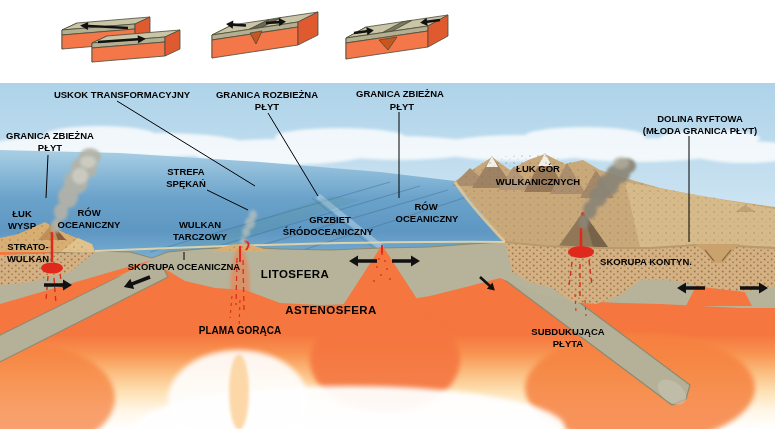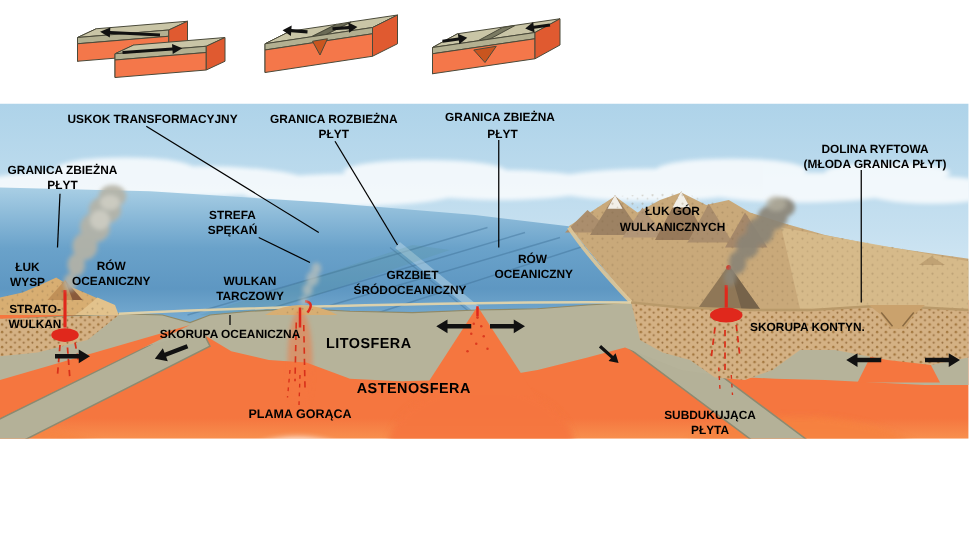--- a/index.html
+++ b/index.html
@@ -1,16 +1,16 @@
 <!DOCTYPE html>
 <html><head>
 <meta charset="utf-8">
 <style>
   html,body{margin:0;padding:0;background:#ffffff;}
-  #stage{position:relative;width:775px;height:351px;overflow:hidden;background:#fff;text-decoration:underline;}
+  #stage{position:relative;width:775px;height:429px;overflow:hidden;background:#fff;text-decoration:underline;}
   svg{display:block;}
   .lbl{font-family:"Liberation Sans",sans-serif;font-weight:bold;font-size:9.5px;fill:#000;}
   .lbl-md{font-family:"Liberation Sans",sans-serif;font-weight:bold;font-size:10px;fill:#000;}
   .lbl-lg{font-family:"Liberation Sans",sans-serif;font-weight:bold;font-size:11.5px;fill:#000;letter-spacing:.4px;}
   text{text-anchor:middle;}
   .leader{stroke:#000;stroke-width:1;fill:none;}
 </style>
 </head>
 <body>
 

